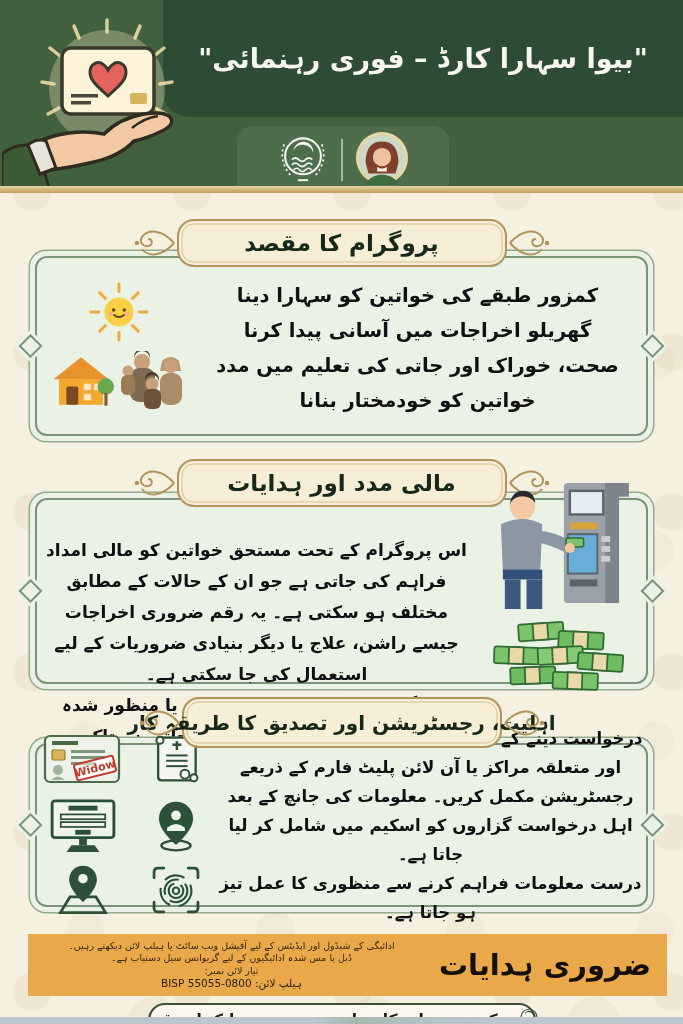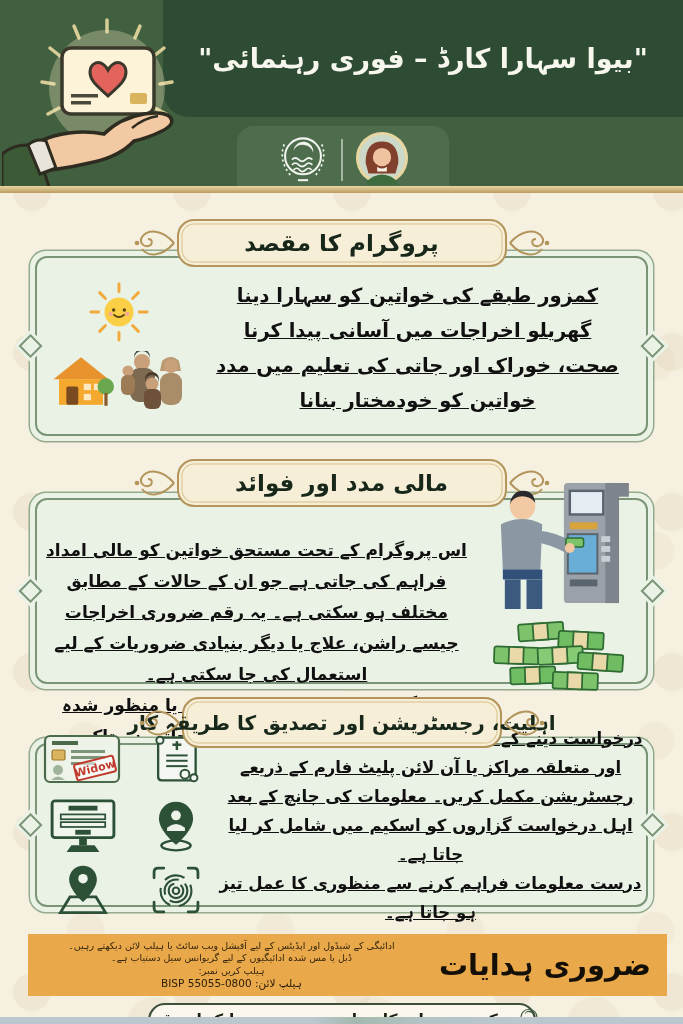--- a/index.html
+++ b/index.html
@@ -31,21 +31,21 @@
   .flourish.right{right:-45px;}
   .flourish.left{left:-45px;transform:translateY(-50%) scaleX(-1);}
   
   .card{position:relative;margin:0 30px;background:#eaf2e6;border-radius:16px;
     box-shadow:0 0 0 1.5px #93aa8c;}
   .card-inner-frame{position:absolute;inset:5px;border:2px solid #7b9377;border-radius:12px;pointer-events:none;}
   .notch{position:absolute;top:50%;width:13px;height:13px;background:#eaf2e6;border:2px solid #7b9377;
     transform:translateY(-50%) rotate(45deg);box-shadow:0 0 0 3px #eaf2e6;}
   .notch.l{left:-8px;} .notch.r{right:-8px;}
   .card-content{position:relative;display:flex;direction:rtl;align-items:center;}
-  .urdu-text{direction:rtl;text-align:center;color:#101010;font-weight:bold;text-decoration:underline;}
+  .urdu-text{direction:rtl;text-align:center;color:#101010;font-weight:bold;}
   
   .card-purpose{margin-top:-16px;height:190px;}
   .card-purpose .card-content{padding:14px 16px 10px 10px;height:100%;box-sizing:border-box;}
   .purpose-text{flex:1;font-size:19.5px;line-height:35px;}
   .purpose-icons{width:158px;display:flex;flex-direction:column;align-items:center;gap:4px;}
   .purpose-row{display:flex;align-items:flex-end;gap:4px;}
   
   .sec2-banner{margin-top:18px;}
   .card-finance{margin-top:-14px;height:196px;}
   .card-finance .card-content{padding:10px 6px 8px 14px;height:100%;box-sizing:border-box;align-items:flex-start;}
@@ -221,21 +221,21 @@
               <rect x="61.5" y="45" width="3.5" height="14" fill="#8a5a2b"></rect>
             </svg>
           </span>
         </div>
       </div>
     </div>
   </div>
 
   <div class="banner sec2-banner" style="width:330px;">
     <div class="banner-shape" style="height:44px;">
-      <span class="banner-text" style="font-size:23px;">مالی مدد اور فوائد</span>
+      <span class="banner-text" style="font-size:23px;">مالی مدد اور ہدایات</span>
     </div>
     <svg class="flourish right" width="44" height="38" viewBox="0 0 44 38">
       <g stroke="#b3945a" stroke-width="2" fill="none">
         <path d="M2 19 C14 5 28 5 34 13 C37 18 33 23 28 22 C23 21 23 15 28 15"></path>
         <path d="M2 19 C14 33 28 33 34 25"></path>
       </g>
         <circle cx="39" cy="19" r="2.3" fill="#b3945a"></circle>
     </svg>
     <svg class="flourish left" width="44" height="38" viewBox="0 0 44 38">
       <g stroke="#b3945a" stroke-width="2" fill="none">
@@ -420,21 +420,21 @@
         </span>
       </div>
     </div>
   </div>
 
   <div class="instructions">
     <div class="instructions-title">ضروری ہدایات</div>
     <div class="instructions-lines">
       <div class="ins-small">ادائیگی کے شیڈول اور اپڈیٹس کے لیے آفیشل ویب سائٹ یا ہیلپ لائن دیکھتے رہیں۔</div>
       <div class="ins-small">ڈبل یا مس شدہ ادائیگیوں کے لیے گریوانس سیل دستیاب ہے۔</div>
-      <div class="ins-small">ہیلپ کریں نمبر:</div>
+      <div class="ins-small">تیار لائن نمبر:</div>
       <div class="ins-num">ہیلپ لائن: BISP 55055-0800</div>
     </div>
   </div>
 
   <div class="footer-pill">
     <span>
       <svg width="24" height="26" viewBox="0 0 60 68">
         <circle cx="30" cy="32" r="21" stroke="#3e5c41" stroke-width="3" fill="none"></circle>
         <path d="M19 25 a12.5 12.5 0 0 1 23 3 a10.5 10.5 0 1 0 -23 -3 z" fill="#3e5c41"></path>
         <g stroke="#3e5c41" stroke-width="2.6" fill="none">

